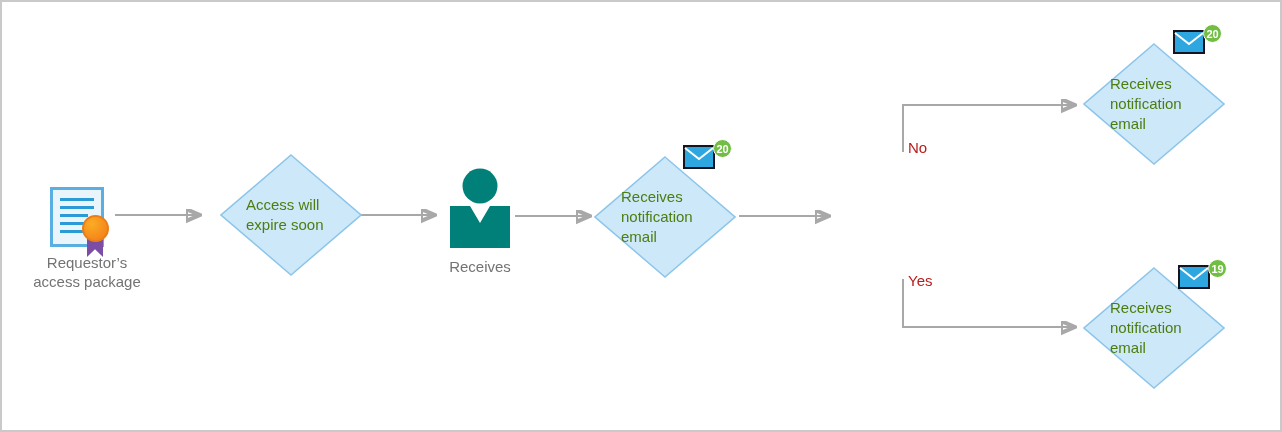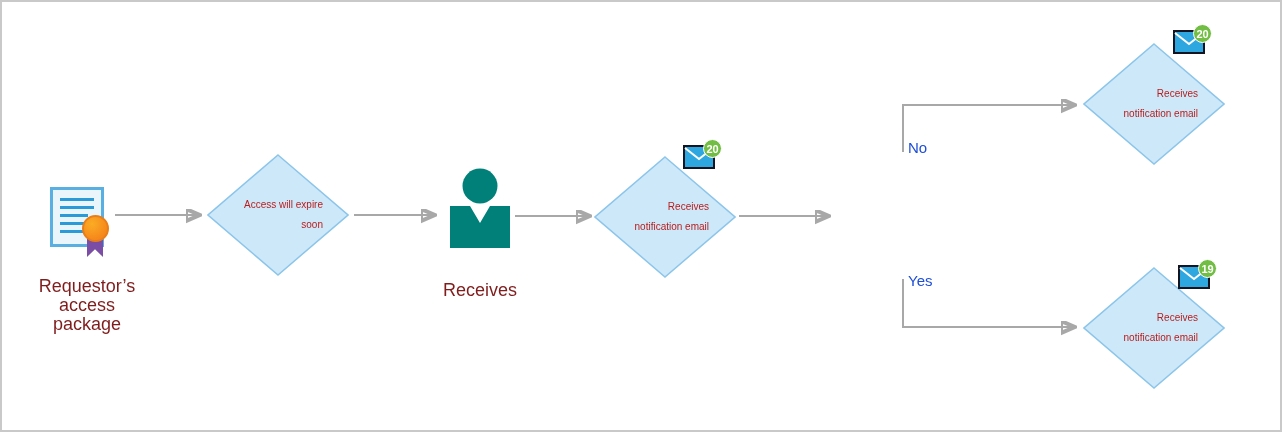--- a/index.html
+++ b/index.html
@@ -17,40 +17,39 @@
   
   #connector-layer { position:absolute; left:0; top:0; width:1282px; height:432px; pointer-events:none; }
   #connector-layer path { stroke:#a8a8a8; stroke-width:2; fill:none; }
 
   
   .diamond { position:absolute; width:142px; height:122px; }
   .diamond svg { position:absolute; left:0; top:0; }
   .diamond .dlabel {
     position:absolute; inset:0;
     display:flex; align-items:center; justify-content:center;
-    text-align:right; color:#b91c1c; font-size:10px; line-height:20px;
+    text-align:left; color:#4d7c0f; font-size:15px; line-height:20px;
   }
   .dlabel span { display:block; }
   .wrap90 { width:90px; }
   .wrap88 { width:88px; }
   .wrap80 { width:80px; }
 
   
   .flabel {
-    position:absolute; color:#7f1d1d; font-size:18px; line-height:19px;
+    position:absolute; color:#737373; font-size:15px; line-height:19px;
     text-align:center;
-    margin-top:24px;
   }
-  .branch-label { position:absolute; color:#1d4ed8; font-size:15px; }
+  .branch-label { position:absolute; color:#b91c1c; font-size:15px; }
 
   
   .email { position:absolute; width:42px; height:28px; }
   .email .env { position:absolute; left:0; top:6px; }
   .badge {
-    position:absolute; left:20px; top:0;
+    position:absolute; left:30px; top:0;
     width:19px; height:19px; border-radius:50%;
     background:#72be44; border:1.5px solid #ffffff;
     color:#ffffff; font-size:11px; font-weight:bold;
     display:flex; align-items:center; justify-content:center;
   }
 
   
   .person { position:absolute; left:447px; top:166px; width:62px; height:80px; }
 
   
@@ -97,21 +96,21 @@
       <div class="doc-line" style="top:16px; width:34px;"></div>
       <div class="doc-line" style="top:24px; width:28px;"></div>
       <div class="doc-line" style="top:32px; width:34px;"></div>
       <div class="doc-line" style="top:40px; width:24px;"></div>
     </div>
     <div class="ribbon"></div>
     <div class="seal"></div>
   </div>
   <div class="flabel" style="left:26px; top:251px; width:118px;">Requestor’s access package</div>
 
-  <div class="diamond" style="left:205px; top:152px;">
+  <div class="diamond" style="left:218px; top:152px;">
     <svg width="142" height="122" viewBox="0 0 142 122">
       <polygon points="71,1 141,61 71,121 1,61" fill="#cde9f9" stroke="#8cc5ea" stroke-width="1.5"></polygon>
     </svg>
     <div class="dlabel">
         <span class="wrap90">Access will expire soon</span>
       </div>
   </div>
 
   <div class="person">
     <svg width="62" height="80" viewBox="0 0 62 80">

